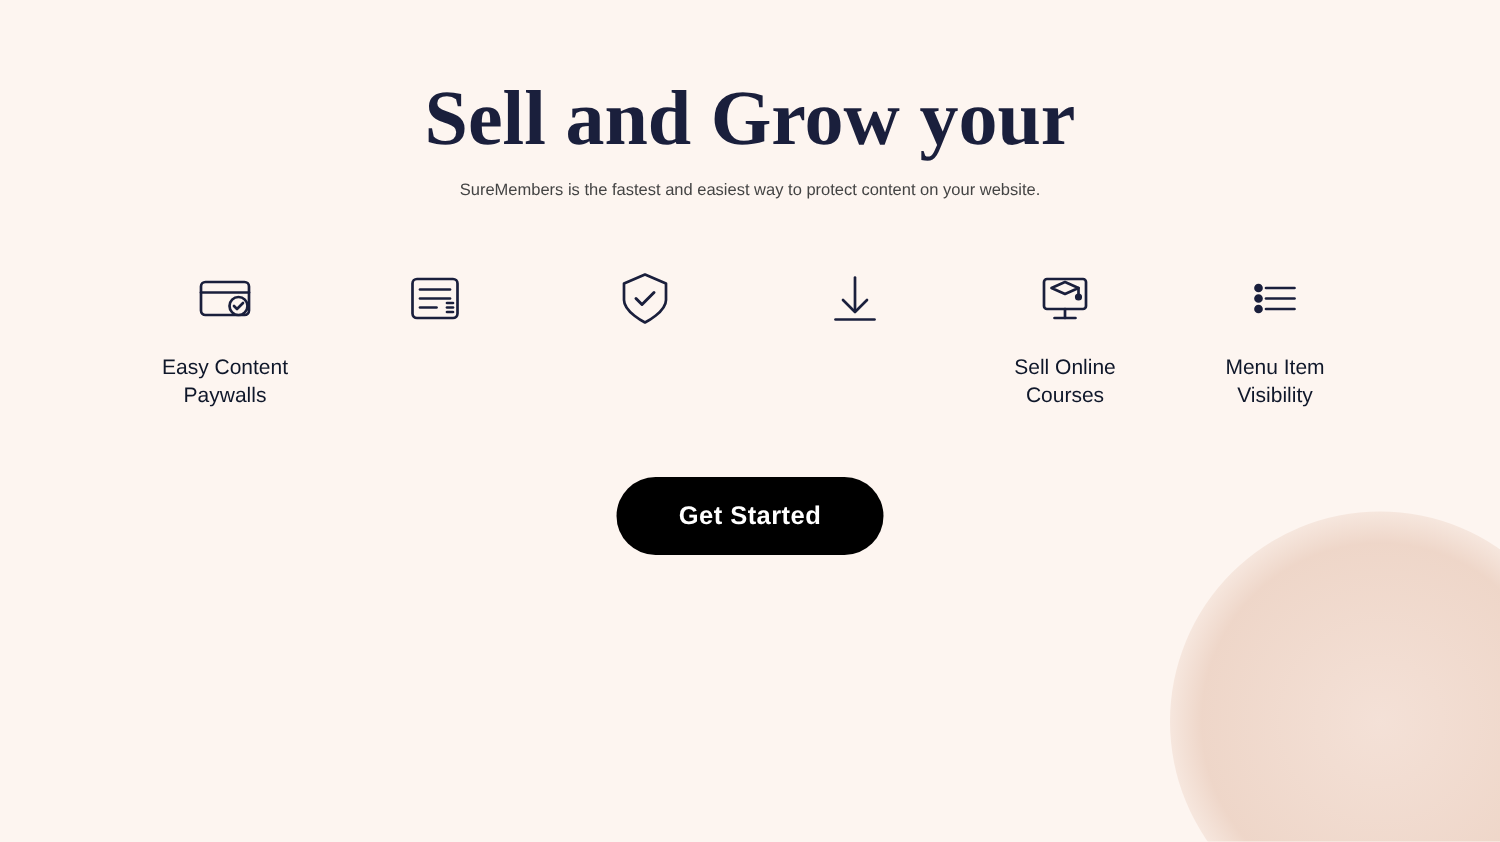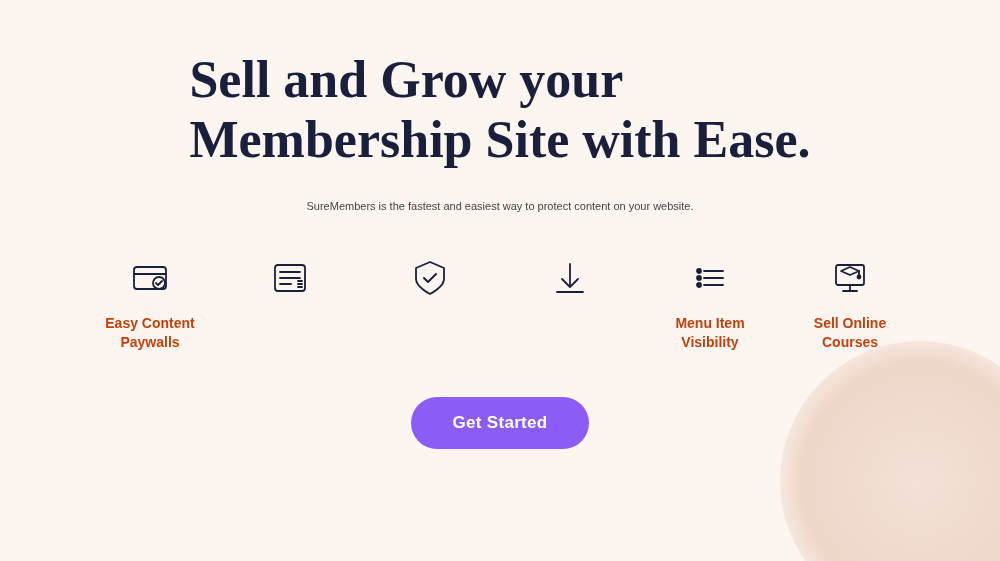--- a/index.html
+++ b/index.html
@@ -32,24 +32,24 @@
       flex-direction: column;
       align-items: center;
       padding: 50px 80px 40px;
       height: 100%;
     }
 
     .headline {
       font-size: 52px;
       font-weight: 900;
       color: #1a1f3c;
-      text-align: left;
+      text-align: right;
       line-height: 1.15;
       max-width: 750px;
-      margin-bottom: 30px;
+      margin-bottom: 11px;
       font-family: Georgia, 'Times New Roman', serif;
       font-style: normal;
     }
 
     .subheadline {
       font-size: 11px;
       color: #444;
       text-align: center;
       font-family: -apple-system, BlinkMacSystemFont, 'Segoe UI', sans-serif;
       font-weight: 400;
@@ -85,50 +85,49 @@
       height: 42px;
       stroke: #1a1f3c;
       fill: none;
       stroke-width: 1.8;
       stroke-linecap: round;
       stroke-linejoin: round;
     }
 
     .feature-label {
       font-size: 14px;
-      color: #c2410c;
+      color: #0f172a;
       text-align: center;
       font-family: -apple-system, BlinkMacSystemFont, 'Segoe UI', sans-serif;
       line-height: 1.4;
-      font-weight: 700;
+      font-weight: 400;
     }
 
     .cta-button {
-      background-color: #8b5cf6;
+      background-color: #000000;
       color: #fff;
       border: none;
       border-radius: 30px;
       padding: 16px 42px;
       font-size: 17px;
       font-weight: 700;
       font-family: -apple-system, BlinkMacSystemFont, 'Segoe UI', sans-serif;
       cursor: pointer;
       letter-spacing: 0.3px;
     }
   </style>
 </head>
 <body>
 
 <div class="bg-circle"></div>
 
 <div class="container">
 
   <h1 class="headline">
     <span>Sell and Grow your</span><br>
-    <span>Membership Site with Ease.</span>
   </h1>
 
   <p class="subheadline">SureMembers is the fastest and easiest way to protect content on your website.</p>
 
   <div class="features">
 
     <div class="feature-item">
       <div class="feature-icon">
         <svg viewBox="0 0 42 42" xmlns="http://www.w3.org/2000/svg">
 
@@ -167,50 +166,50 @@
     </div>
 
     <div class="feature-item">
       <div class="feature-icon">
         <svg viewBox="0 0 42 42" xmlns="http://www.w3.org/2000/svg">
           <line x1="21" y1="7" x2="21" y2="28"></line>
           <polyline points="13,22 21,30 29,22"></polyline>
           <line x1="8" y1="35" x2="34" y2="35"></line>
         </svg>
       </div>
+    </div>
+
+    <div class="feature-item">
+      <div class="feature-icon">
+        <svg viewBox="0 0 42 42" xmlns="http://www.w3.org/2000/svg">
+
+          <rect x="7" y="8" width="28" height="20" rx="2"></rect>
+          <line x1="21" y1="28" x2="21" y2="34"></line>
+          <line x1="14" y1="34" x2="28" y2="34"></line>
+
+          <polygon points="21,10 30,14 21,18 12,14" fill="#fdf5f0" stroke="#1a1f3c" stroke-width="1.8"></polygon>
+          <line x1="30" y1="14" x2="30" y2="19"></line>
+          <circle cx="30" cy="20" r="1.5" fill="#1a1f3c"></circle>
+        </svg>
+      </div>
+      <span class="feature-label">Sell Online<br>Courses</span>
     </div>
 
     <div class="feature-item">
       <div class="feature-icon">
         <svg viewBox="0 0 42 42" xmlns="http://www.w3.org/2000/svg">
 
           <circle cx="10" cy="14" r="2" fill="#1a1f3c"></circle>
           <line x1="15" y1="14" x2="34" y2="14"></line>
           <circle cx="10" cy="21" r="2" fill="#1a1f3c"></circle>
           <line x1="15" y1="21" x2="34" y2="21"></line>
           <circle cx="10" cy="28" r="2" fill="#1a1f3c"></circle>
           <line x1="15" y1="28" x2="34" y2="28"></line>
         </svg>
       </div>
       <span class="feature-label">Menu Item<br>Visibility</span>
     </div>
 
-    <div class="feature-item">
-      <div class="feature-icon">
-        <svg viewBox="0 0 42 42" xmlns="http://www.w3.org/2000/svg">
-
-          <rect x="7" y="8" width="28" height="20" rx="2"></rect>
-          <line x1="21" y1="28" x2="21" y2="34"></line>
-          <line x1="14" y1="34" x2="28" y2="34"></line>
-
-          <polygon points="21,10 30,14 21,18 12,14" fill="#fdf5f0" stroke="#1a1f3c" stroke-width="1.8"></polygon>
-          <line x1="30" y1="14" x2="30" y2="19"></line>
-          <circle cx="30" cy="20" r="1.5" fill="#1a1f3c"></circle>
-        </svg>
-      </div>
-      <span class="feature-label">Sell Online<br>Courses</span>
-    </div>
-
   </div>
 
   <button class="cta-button">Get Started</button>
 
 </div>
 
 </body></html>

